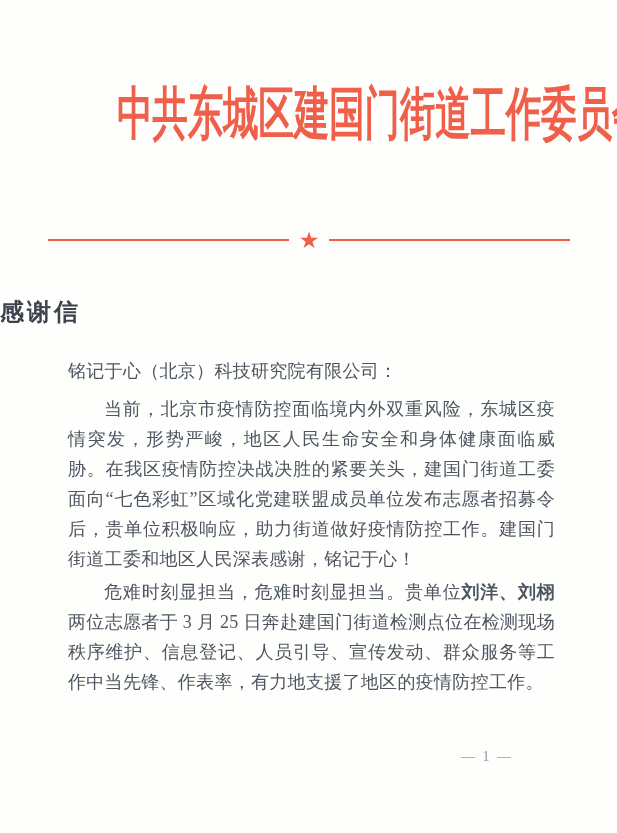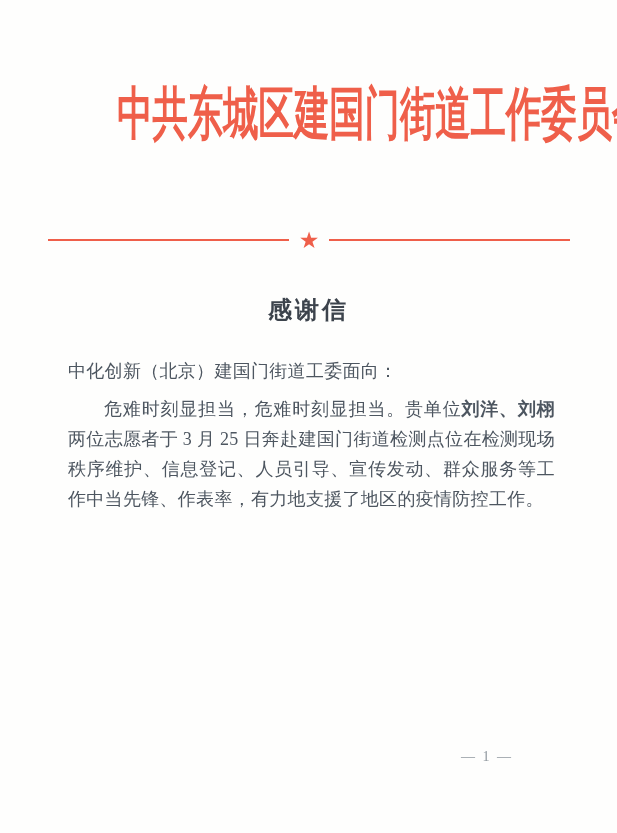--- a/index.html
+++ b/index.html
@@ -43,27 +43,25 @@
   }
   .divider .star{
     color:var(--letterhead-red,#ef5f4a);
     font-size:23px;
     line-height:24px;
     margin:0 10px;
     font-family:"DejaVu Sans",sans-serif;
   }
   .heading{
     margin:44px 0 0 0;
-    text-align:center;
     font-size:24px;
     line-height:32px;
     font-weight:700;
     letter-spacing:3px;
     color:var(--heading-text,#3c434c);
-    font-family:Liberation Mono, monospace;
   }
   .body{
     margin:28px 62px 0 68px;
     font-size:18px;
     line-height:30px;
     color:var(--body-text,#4d5660);
     text-align:justify;
     letter-spacing:0.3px;
   }
   .salutation{margin:0 0 8px 0;}
@@ -89,19 +87,20 @@
 
   <div class="divider">
     <span class="rule"></span>
     <span class="star">★</span>
     <span class="rule"></span>
   </div>
 
   <h1 class="heading">感谢信</h1>
 
   <div class="body">
-    <p class="salutation">中化创新（北京）建国门街道工委面向：</p>
+    <p class="salutation">铭记于心（北京）科技研究院有限公司：</p>
+    <p class="para">当前，北京市疫情防控面临境内外双重风险，东城区疫情突发，形势严峻，地区人民生命安全和身体健康面临威胁。在我区疫情防控决战决胜的紧要关头，建国门街道工委面向“七色彩虹”区域化党建联盟成员单位发布志愿者招募令后，贵单位积极响应，助力街道做好疫情防控工作。建国门街道工委和地区人民深表感谢，铭记于心！</p>
     <p class="para"><span>危难时刻显担当，危难时刻显担当。贵单位</span><span class="bold">刘洋、刘栩</span><span>两位志愿者于 3 月 25 日奔赴建国门街道检测点位在检测现场秩序维护、信息登记、人员引导、宣传发动、群众服务等工作中当先锋、作表率，有力地支援了地区的疫情防控工作。</span></p>
   </div>
 
   <div class="pagenum">— 1 —</div>
 
 </div>
 
 </body></html>

